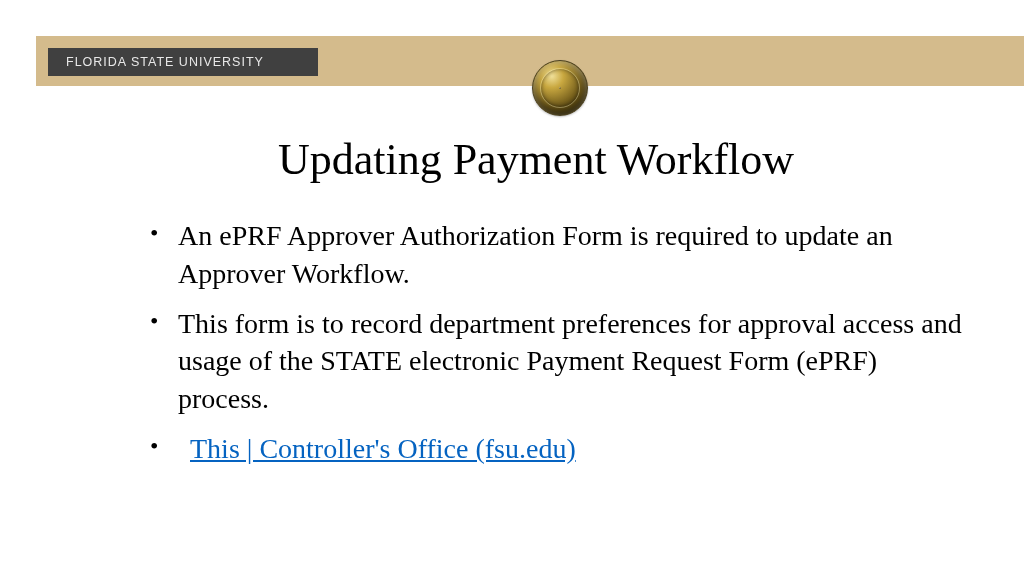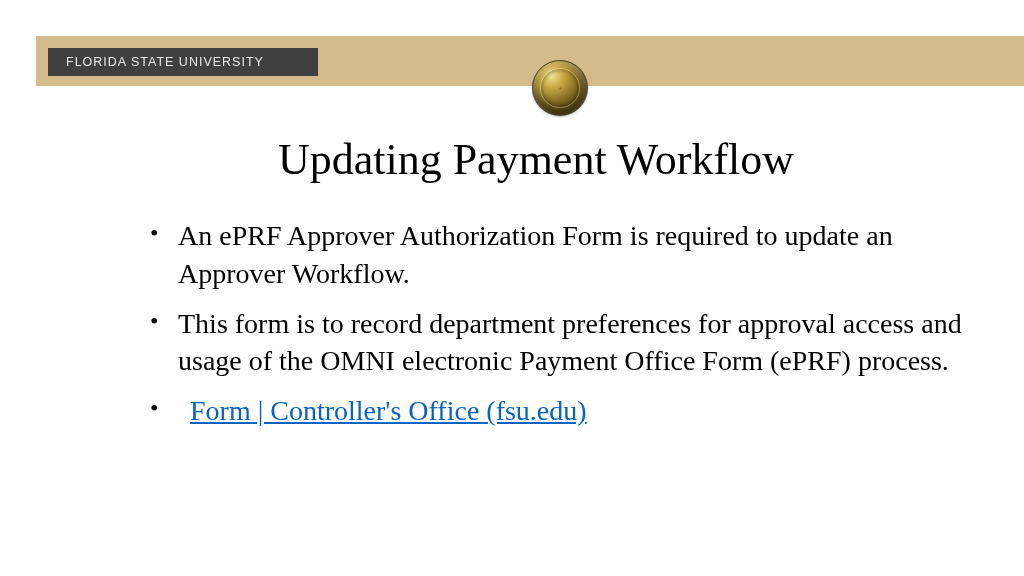--- a/index.html
+++ b/index.html
@@ -111,18 +111,18 @@
   <div class="seal">
       <div class="seal-inner"></div>
     </div>
 </div>
 
 <h1 class="title">Updating Payment Workflow</h1>
 
 <div class="content">
   <ul class="bullet-list">
     <li class="bullet-item">An ePRF Approver Authorization Form is required to update an Approver Workflow.</li>
-    <li class="bullet-item">This form is to record department preferences for approval access and usage of the OMNI electronic Payment Office Form (ePRF) process.</li>
+    <li class="bullet-item">This form is to record department preferences for approval access and usage of the STATE electronic Payment Request Form (ePRF) process.</li>
     <li class="bullet-item">
-      <span class="link">Form | Controller's Office (fsu.edu)</span>
+      <span class="link">This | Controller's Office (fsu.edu)</span>
     </li>
   </ul>
 </div>
 
 </body></html>

